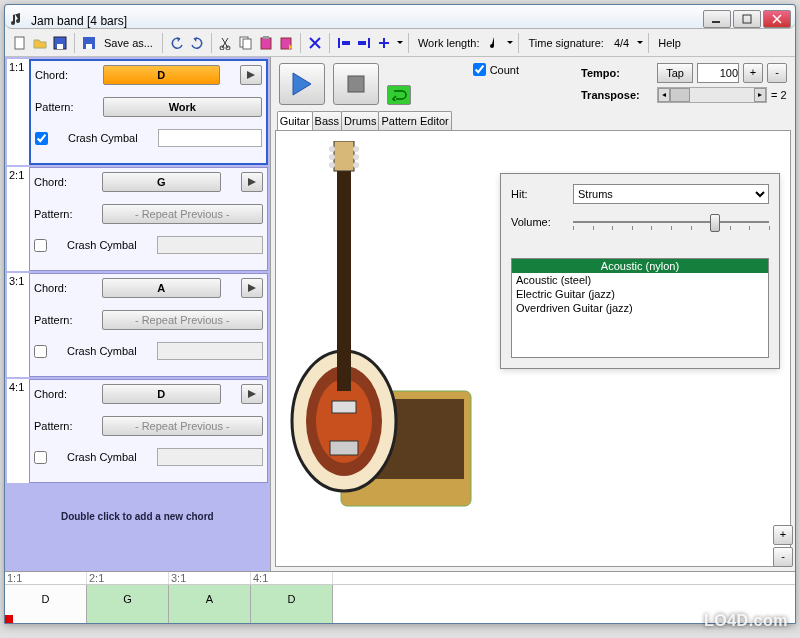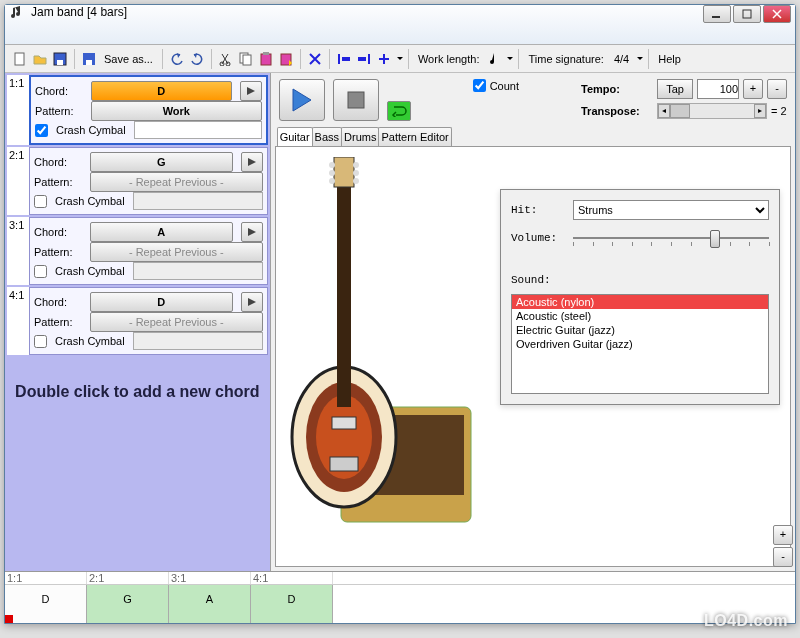--- a/index.html
+++ b/index.html
@@ -1,20 +1,20 @@
 <!DOCTYPE html>
 <html><head>
 <meta charset="utf-8">
 <style>
 * { box-sizing: border-box; margin: 0; padding: 0; font-family: "Segoe UI", Tahoma, sans-serif; font-size: 11px; }
 body { background: #e0e0e0; width: 800px; height: 638px; position: relative; overflow: hidden; }
 
 .window { position: absolute; left: 4px; top: 4px; width: 792px; height: 620px; background: #f0f0f0; border: 1px solid #5a7ea0; border-radius: 3px 3px 0 0; box-shadow: 0 2px 8px rgba(0,0,0,0.3); display: flex; flex-direction: column; }
 
-.titlebar { height: 40px; background: linear-gradient(#fdfdfe, #e6eef7); display: flex; align-items: flex-start; padding: 0 4px; border-bottom: 1px solid #b0b0b0; }
+.titlebar { height: 24px; background: linear-gradient(#fdfdfe, #e6eef7); display: flex; align-items: flex-end; padding: 0 4px; border-bottom: 1px solid #b0b0b0; border-radius: 7px; }
 .titlebar .icon { width: 16px; height: 16px; margin-right: 6px; }
 .titlebar .title { flex: 1; color: #000; font-size: 12px; }
 .winbtns { display: flex; gap: 2px; }
 .winbtn { width: 28px; height: 18px; border: 1px solid #888; background: linear-gradient(#f5f5f5,#d5d5d5); border-radius: 2px; display: flex; align-items: center; justify-content: center; cursor: pointer; }
 .winbtn.close { background: linear-gradient(#e68,#c33); color: #fff; font-weight: bold; }
 
 .toolbar { height: 28px; background: #f0f0f0; display: flex; align-items: center; padding: 0 6px; gap: 2px; border-bottom: 1px solid #c0c0c0; }
 .tb-sep { width: 1px; height: 20px; background: #c0c0c0; margin: 0 3px; }
 .tb-ico { width: 18px; height: 18px; display: flex; align-items: center; justify-content: center; cursor: pointer; }
 .tb-txt { padding: 0 4px; cursor: pointer; }
@@ -22,32 +22,32 @@
 .tb-sel { padding: 0 4px; cursor: pointer; }
 .tb-drop::after { content: ""; display: inline-block; margin-left: 2px; border: 3px solid transparent; border-top-color: #000; vertical-align: middle; }
 
 .body { flex: 1; display: flex; overflow: hidden; }
 
 .left { width: 325px; background: #b8b8f0; border-right: 1px solid #a0a0a0; display: flex; flex-direction: column; padding: 2px; overflow-y: auto; }
 .bar-row { display: flex; margin-bottom: 2px; }
 .bar-num { width: 22px; background: #fff; font-size: 11px; padding: 2px; }
 .bar-card { flex: 1; background: #f5f5ff; border: 1px solid #9090d0; padding: 4px; }
 .bar-card.active { border: 2px solid #3060d0; }
-.card-row { display: flex; align-items: center; margin-bottom: 0; gap: 8px; }
+.card-row { display: flex; align-items: center; margin-bottom: 12px; gap: 20px; }
 .card-lbl { width: 48px; }
 .chord-btn { flex: 1; height: 20px; background: linear-gradient(#f8f8f8,#d8d8d8); border: 1px solid #888; border-radius: 2px; text-align: center; font-weight: bold; cursor: pointer; line-height: 18px; }
 .chord-btn.sel { background: linear-gradient(#ffc040,#ff9800); }
 .pat-btn { flex: 1; height: 20px; background: linear-gradient(#f8f8f8,#d8d8d8); border: 1px solid #888; border-radius: 2px; text-align: center; font-weight: bold; cursor: pointer; line-height: 18px; }
 .pat-btn.dis { color: #888; font-weight: normal; }
 .play-ico { width: 22px; height: 20px; background: linear-gradient(#f8f8f8,#d8d8d8); border: 1px solid #888; border-radius: 2px; display: flex; align-items: center; justify-content: center; cursor: pointer; }
 .play-ico svg { width: 10px; height: 10px; }
 .ck { width: 13px; height: 13px; cursor: pointer; }
 .cymb-in { flex: 1; height: 18px; background: #fff; border: 1px solid #aaa; }
 .cymb-in.dis { background: #eee; }
-.add-hint { background: #b8b8f0; text-align: center; padding: 26px 0; font-weight: bold; font-size: 16px; color: #202040; }
+.add-hint { background: #b8b8f0; text-align: center; padding: 26px 0; font-weight: bold; font-size: 10px; color: #202040; }
 
 .right { flex: 1; display: flex; flex-direction: column; padding: 4px; background: #f0f0f0; }
 .controls { display: flex; align-items: flex-start; gap: 8px; padding: 2px 4px 6px 4px; }
 .big-btn { width: 46px; height: 42px; background: linear-gradient(#fcfcfc,#d5d5d5); border: 1px solid #888; border-radius: 3px; display: flex; align-items: center; justify-content: center; cursor: pointer; }
 .loop-btn { width: 24px; height: 20px; background: linear-gradient(#fcfcfc,#d5d5d5); border: 1px solid #888; border-radius: 2px; display: flex; align-items: center; justify-content: center; cursor: pointer; }
 .loop-btn.on { background: #3c3; }
 .ctrl-col { display: flex; flex-direction: column; gap: 4px; padding-left: 36px; }
 .ctrl-row { display: flex; align-items: center; gap: 4px; }
 .ctrl-lbl { font-weight: bold; width: 72px; }
 .tap-btn { width: 36px; height: 20px; background: linear-gradient(#fcfcfc,#d5d5d5); border: 1px solid #888; border-radius: 0; cursor: pointer; text-align: center; line-height: 18px; }
@@ -59,30 +59,30 @@
 
 .tabstrip { display: flex; gap: 0; margin-left: 2px; }
 .tab { padding: 3px 2px; background: linear-gradient(#f8f8f8,#e0e0e0); border: 1px solid #999; border-bottom: none; border-radius: 2px 2px 0 0; cursor: pointer; margin-right: -1px; }
 .tab.act { background: #fff; position: relative; z-index: 2; }
 .tabpage { flex: 1; background: #fff; border: 1px solid #999; padding: 6px; position: relative; overflow: hidden; }
 
 .guitar-img { position: absolute; left: 10px; top: 10px; width: 200px; height: 380px; }
 
 .popup { position: absolute; right: 10px; top: 42px; width: 280px; background: #f0f0f0; border: 1px solid #888; padding: 10px; box-shadow: 0 2px 6px rgba(0,0,0,0.15); }
 .popup-row { display: flex; align-items: center; margin-bottom: 8px; gap: 8px; }
-.popup-lbl { width: 54px; font-family: Liberation Mono, monospace; }
+.popup-lbl { width: 54px; }
 .popup select { flex: 1; height: 20px; border: 1px solid #888; background: #fff; }
 .slider { flex: 1; position: relative; height: 20px; }
 .slider-track { position: absolute; top: 9px; left: 0; right: 0; height: 2px; background: #888; }
 .slider-thumb { position: absolute; top: 2px; left: 70%; width: 10px; height: 18px; background: linear-gradient(#f8f8f8,#c8c8c8); border: 1px solid #666; border-radius: 2px; cursor: pointer; }
 .slider-ticks { position: absolute; top: 14px; left: 0; right: 0; height: 4px; }
 .slider-ticks span { position: absolute; width: 1px; height: 4px; background: #888; }
 .sound-list { width: 100%; height: 100px; background: #fff; border: 1px solid #888; overflow-y: auto; }
 .sound-list .opt { padding: 1px 4px; cursor: pointer; }
-.sound-list .opt.sel { background: #ef4444; color: #fff; }
+.sound-list .opt.sel { background: #15803d; color: #fff; text-align: center; }
 
 .timeline { height: 52px; background: #fff; border-top: 1px solid #999; display: flex; flex-direction: column; }
 .tl-ruler { height: 13px; display: flex; border-bottom: 1px solid #ccc; font-size: 10px; }
 .tl-ruler div { width: 82px; border-right: 1px solid #ddd; padding-left: 2px; color: #666; }
 .tl-bars { flex: 1; display: flex; position: relative; }
 .tl-bar { width: 82px; height: 100%; border-right: 1px solid #aaa; text-align: center; line-height: 28px; }
 .tl-bar.w { background: #fcfcfc; }
 .tl-bar.g { background: #c0e8c0; }
 .tl-marker { position: absolute; left: 0; bottom: 0; width: 8px; height: 8px; background: #d00; }
 
@@ -417,23 +417,20 @@
                   <span style="left: 60%;"></span>
                   <span style="left: 70%;"></span>
                   <span style="left: 80%;"></span>
                   <span style="left: 90%;"></span>
                   <span style="left: 100%;"></span>
                 </div>
               <div class="slider-thumb"></div>
             </div>
           </div>
           <div style="height:18px"></div>
-          <div class="popup-row">
-              <span class="popup-lbl">Sound:</span>
-            </div>
           <div class="sound-list" id="soundlist">
               <div class="opt sel">Acoustic (nylon)</div>
               <div class="opt">Acoustic (steel)</div>
               <div class="opt">Electric Guitar (jazz)</div>
               <div class="opt">Overdriven Guitar (jazz)</div>
             </div>
         </div>
       </div>
     </div>
   </div>

